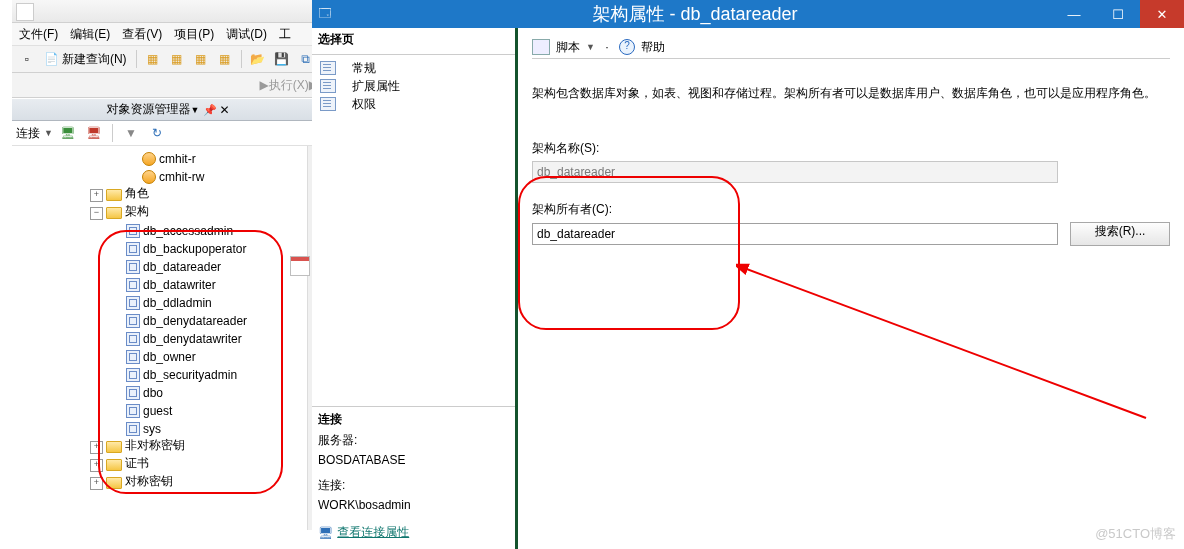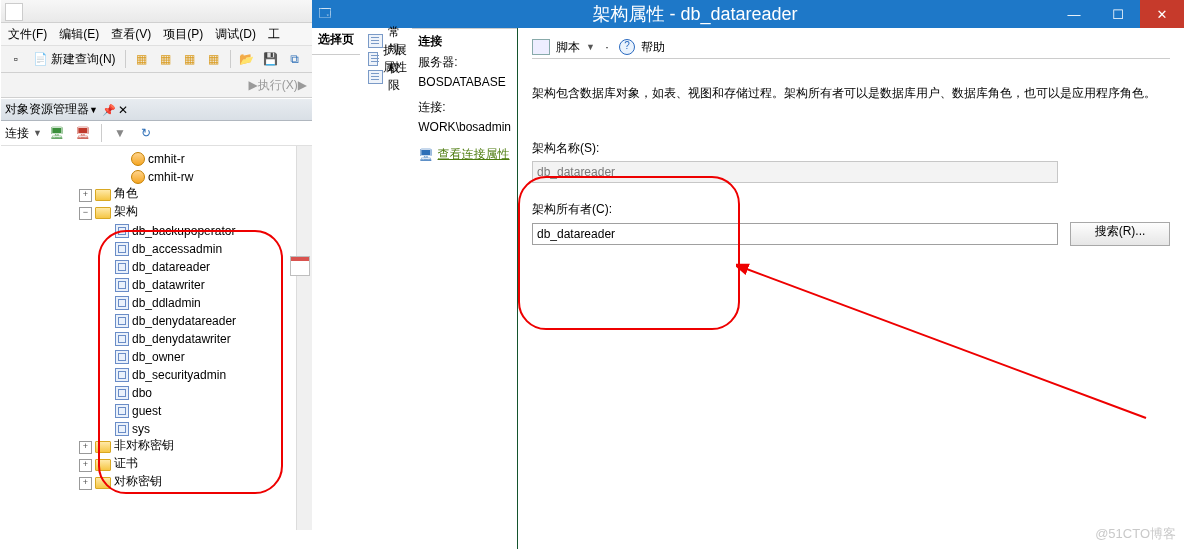--- a/index.html
+++ b/index.html
@@ -1,26 +1,26 @@
 <!DOCTYPE html>
 <html><head>
 <meta charset="utf-8">
 <style>
 html,body{margin:0;padding:0;font-family:"Microsoft YaHei","SimSun",Tahoma,sans-serif;font-size:12px;color:#000;background:#fff;overflow:hidden}
 body{width:1184px;height:549px;position:relative}
-.ssms{position:absolute;left:1px;top:0;width:312px;height:549px;background:#fff;border-right:1px solid #e0e0e0}
+.ssms{position:absolute;left:12px;top:0;width:312px;height:549px;background:#fff;border-right:1px solid #e0e0e0}
 .ssms-title{height:22px;background:linear-gradient(#f7f7f7,#e9e9e9);border-bottom:1px solid #d0d0d0;position:relative}
 .ssms-title .tab{position:absolute;left:4px;top:3px;width:16px;height:16px;background:#fff;border:1px solid #ccc}
 .menu{height:22px;background:#f7f7f7;border-bottom:1px solid #e0e0e0;display:flex;align-items:center;padding:0 4px;gap:6px}
 .menu span{padding:2px 3px}
 .toolbar1{height:26px;background:#f3f3f3;border-bottom:1px solid #d0d0d0;display:flex;align-items:center;padding:0 4px;gap:2px}
 .tbtn{width:20px;height:20px;border:1px solid transparent;display:flex;align-items:center;justify-content:center;font-size:12px}
 .new-query{display:flex;align-items:center;gap:3px;padding:0 4px;height:20px}
 .toolbar2{height:24px;background:#f3f3f3;border-bottom:1px solid #d0d0d0;display:flex;align-items:center;justify-content:flex-end;padding:0 6px;color:#888}
-.pane-title{height:21px;background:linear-gradient(#e8ecf0,#d9dfe6);border-top:1px solid #fff;border-bottom:1px solid #b0b7bf;display:flex;align-items:center;padding:0 4px;justify-content:flex-start}
+.pane-title{height:21px;background:linear-gradient(#e8ecf0,#d9dfe6);border-top:1px solid #fff;border-bottom:1px solid #b0b7bf;display:flex;align-items:center;padding:0 4px;justify-content:center}
 .pane-title-ctrls{display:flex;gap:4px;align-items:center}
 .pin{width:12px;height:12px;font-size:11px;color:#555}
 .connectbar{height:24px;display:flex;align-items:center;gap:4px;padding:0 4px;border-bottom:1px solid #e0e0e0}
 .tree{position:relative;height:380px;overflow:auto;padding:2px 0}
 .tree-row{display:flex;align-items:flex-end;height:18px;white-space:nowrap}
 .indent{display:inline-block}
 .expander{width:11px;height:11px;border:1px solid #999;font-size:9px;line-height:9px;text-align:center;margin-right:3px;background:#fff;color:#555}
 .ticon{width:16px;height:14px;margin-right:3px;display:inline-flex;align-items:center;justify-content:center}
 .folder{background:linear-gradient(#ffe9a8,#f5c645);border:1px solid #d9a822;width:14px;height:10px;border-radius:1px}
 .schema-ico{width:12px;height:12px;border:1px solid #6a8cc7;background:#eaf1fb;position:relative}
@@ -30,31 +30,31 @@
 .dialog{position:absolute;left:312px;top:0;width:872px;height:549px;background:#fff;display:flex;flex-direction:column}
 .dlg-title{height:28px;background:#1e78c8;color:#fff;display:flex;align-items:center}
 .dlg-title .ico{width:26px;display:flex;align-items:center;justify-content:center}
 .dlg-title .txt{flex:1;text-align:center;font-size:18px}
 .dlg-btns{display:flex}
 .dlg-btn{width:44px;height:28px;display:flex;align-items:center;justify-content:center;font-size:13px;color:#fff}
 .dlg-btn.min{background:#1e78c8}
 .dlg-btn.max{background:#1e78c8}
 .dlg-btn.close{background:#c63a2b}
 .dlg-body{flex:1;display:flex;min-height:0}
-.dlg-left{width:219px;border-right:1px solid #14532d;display:flex;flex-direction:row;background:#fff}
+.dlg-left{width:219px;border-right:3px solid #14532d;display:flex;flex-direction:column;background:#fff}
 .dlg-left .hdr{height:20px;border-bottom:1px solid #ccc;font-weight:bold;padding:3px 6px;background:#fff}
 .dlg-left .pages{flex:1;padding:4px 2px}
-.page-item{display:flex;align-items:center;height:18px;padding-left:6px;gap:5px}
+.page-item{display:flex;align-items:center;height:18px;padding-left:6px;gap:16px}
 .page-item.sel{}
 .page-ico{width:14px;height:12px;border:1px solid #7a9ac7;background:#eef3fa;position:relative}
 .page-ico::before{content:"";position:absolute;left:2px;top:2px;width:8px;height:1px;background:#7a9ac7;box-shadow:0 3px 0 #7a9ac7,0 6px 0 #7a9ac7}
 .dlg-left .sect{border-top:1px solid #ccc;padding:4px 6px}
 .dlg-left .sect-h{font-weight:bold;margin-bottom:4px}
 .dlg-left .kv{margin:4px 0}
-.link{color:#4d7c0f;text-decoration:underline}
+.link{color:#0f766e;text-decoration:underline}
 .dlg-right{flex:1;display:flex;flex-direction:column;padding:8px 14px 8px 14px;background:#fff;position:relative}
 .script-bar{height:22px;display:flex;align-items:center;gap:6px;border-bottom:1px solid #ccc;margin-bottom:10px}
 .script-bar .scripticon{width:16px;height:14px;border:1px solid #8aa;background:#eef}
 .script-bar .dd{font-size:9px;color:#555}
 .desc{margin:16px 0 34px 0;color:#000}
 .fld-label{margin:4px 0}
 .fld-input{width:516px;height:20px;border:1px solid #a0a0a0;padding:0 4px;background:#fff;font-family:inherit;font-size:12px;display:flex;align-items:center}
 .fld-input.disabled{background:#f3f3f3;color:#7a7a7a;border-color:#c7c7c7}
 .fld-row{display:flex;align-items:center;gap:12px}
 .search-btn{height:22px;border:1px solid #a8a8a8;background:linear-gradient(#fdfdfd,#e6e6e6);padding:0 10px;min-width:78px;text-align:center}
@@ -148,26 +148,26 @@
           <span class="expander">−</span>
           <span class="ticon">
             <span class="folder"></span>
           </span>
           <span>架构</span>
         </div>
 
     <div class="tree-row">
           <span class="indent" style="width:114px"></span>
           <span class="ticon schema-ico"></span>
+          <span>db_accessadmin</span>
+        </div>
+    <div class="tree-row">
+          <span class="indent" style="width:114px"></span>
+          <span class="ticon schema-ico"></span>
           <span>db_backupoperator</span>
-        </div>
-    <div class="tree-row">
-          <span class="indent" style="width:114px"></span>
-          <span class="ticon schema-ico"></span>
-          <span>db_accessadmin</span>
         </div>
     <div class="tree-row">
           <span class="indent" style="width:114px"></span>
           <span class="ticon schema-ico"></span>
           <span>db_datareader</span>
         </div>
     <div class="tree-row">
           <span class="indent" style="width:114px"></span>
           <span class="ticon schema-ico"></span>
           <span>db_datawriter</span>

